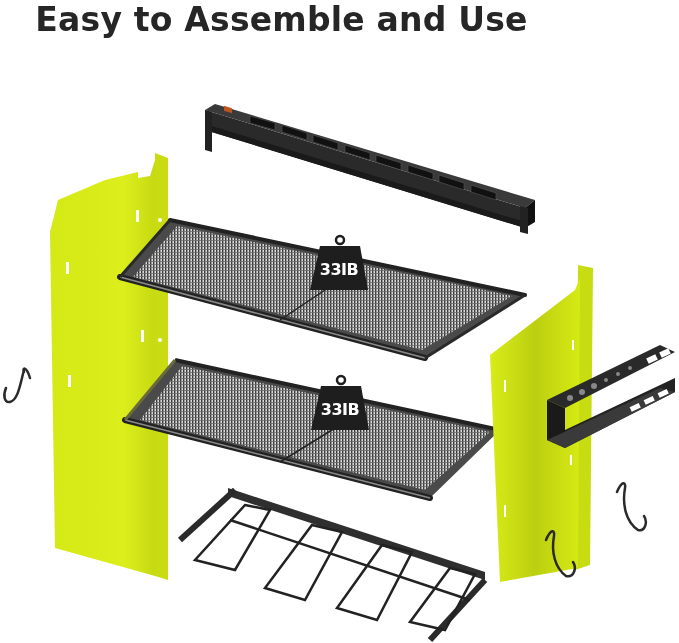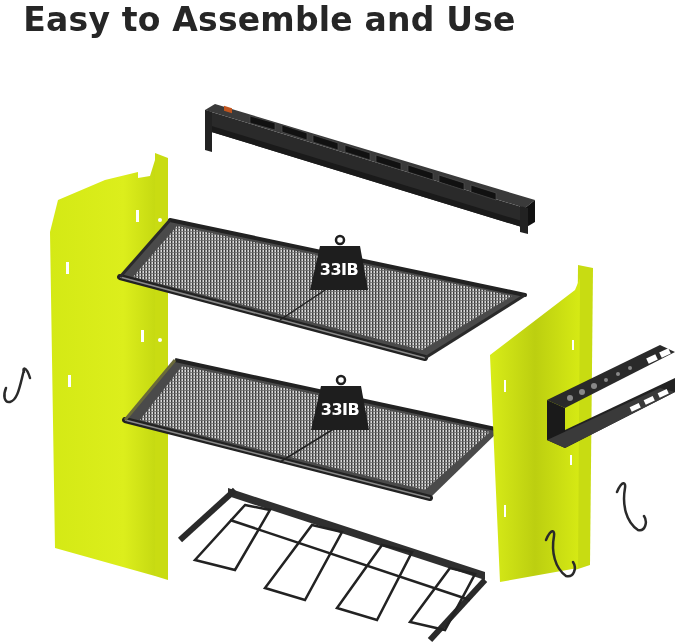--- a/index.html
+++ b/index.html
@@ -1,18 +1,18 @@
 <!DOCTYPE html>
 <html><head>
   <meta charset="utf-8">
   <style>
     html, body { margin: 0; padding: 0; background: #ffffff; }
     body { width: 679px; height: 643px; position: relative; overflow: hidden; font-family: "DejaVu Sans", sans-serif; }
     .title {
-      position: absolute; left: 0; top: 0; width: 539px; text-align: center;
+      position: absolute; left: 12px; top: 0; width: 539px; text-align: center;
       font-family: "DejaVu Sans", sans-serif; font-weight: bold; font-size: 33px;
       color: #262626; line-height: 40px; letter-spacing: 0.2px;
     }
     svg.scene { position: absolute; left: 0; top: 0; }
     .badge-text { font-family: "DejaVu Sans", sans-serif; font-weight: bold; fill: #ffffff; font-size: 16px; letter-spacing: -0.5px; }
   </style>
 </head>
 <body>
 
 <div class="title">Easy to Assemble and Use</div>

